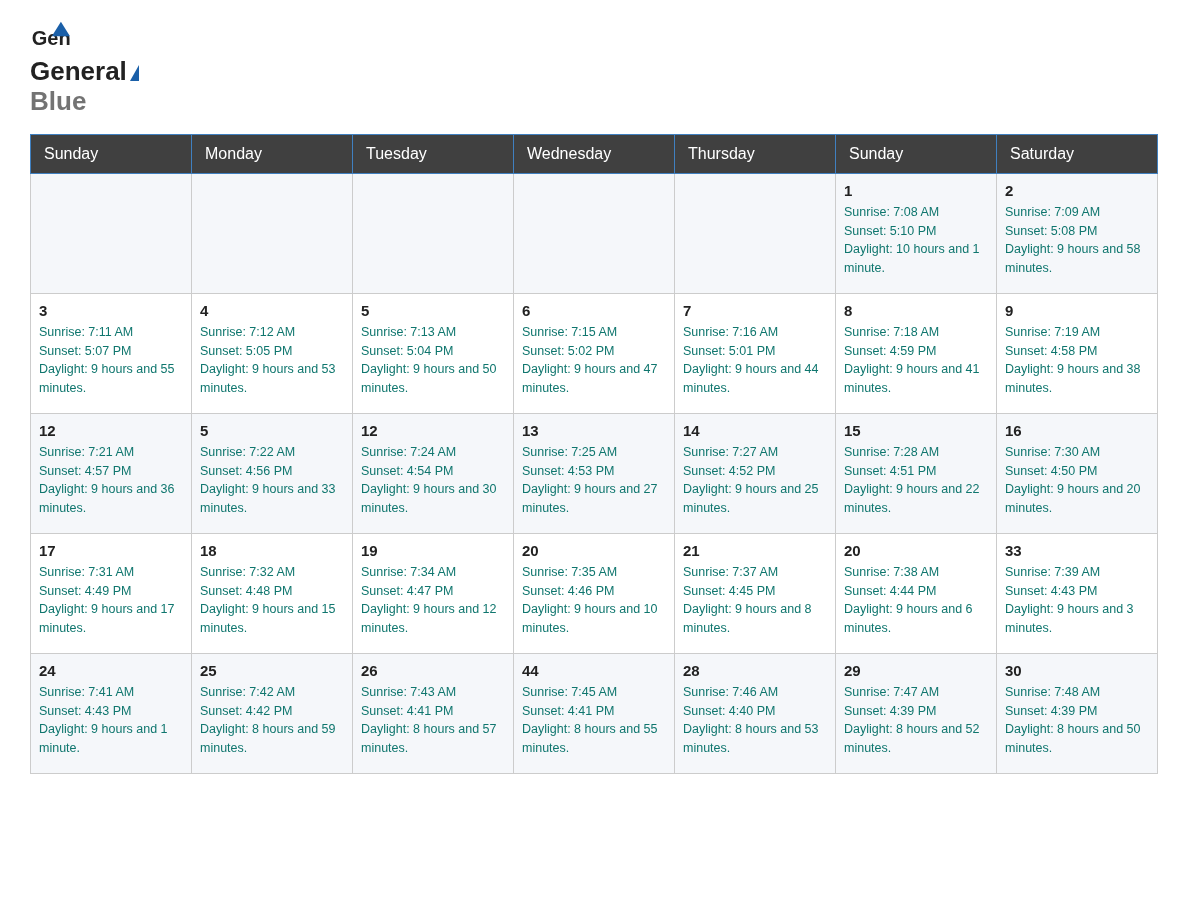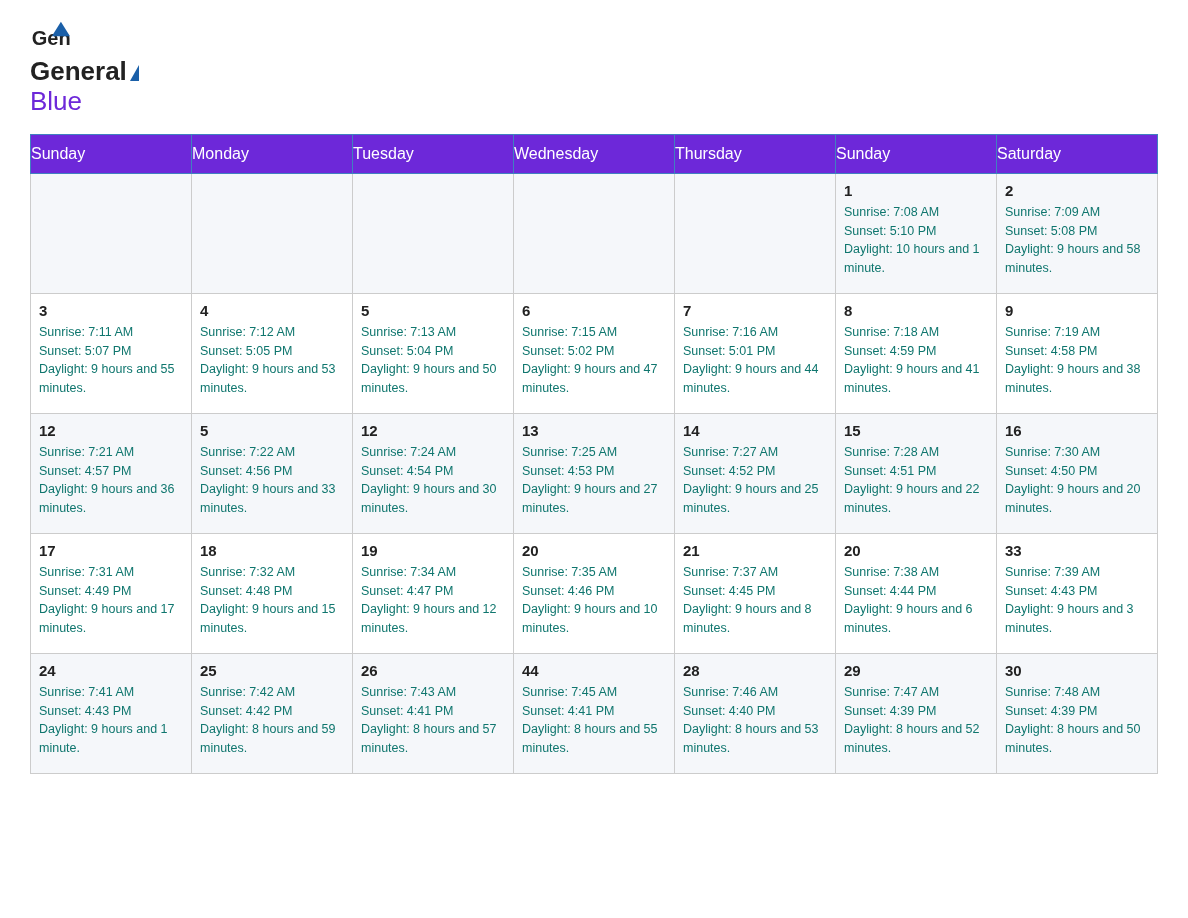--- a/index.html
+++ b/index.html
@@ -36,25 +36,25 @@
       font-weight: normal;
       color: #444;
       margin-top: 4px;
     }
     #calendar {
       width: 100%;
       border-collapse: collapse;
       border: 1px solid #aaa;
     }
     #calendar thead tr th {
-      background-color: #6d28d9;
+      background-color: #404040;
       color: #fff;
       font-size: 16px;
       font-weight: normal;
-      padding: 10px 0;
+      padding: 10px 13px;
       text-align: left;
       border: 1px solid #4080c0;
     }
     #calendar tbody tr td {
       vertical-align: top;
       padding: 8px 8px;
       font-size: 13px;
       color: #222;
       border: 1px solid #ccc;
       width: 14.28%;
@@ -97,21 +97,21 @@
   <div id="logo-area">
     <div class="logo-wrapper">
       <div class="logo-icon">
         <svg viewBox="0 0 44 44" xmlns="http://www.w3.org/2000/svg">
           <text x="2" y="28" font-size="22" font-weight="bold" fill="#222" font-family="Arial">General</text>
           <polygon points="34,2 44,18 24,18" fill="#1a5fa8"></polygon>
         </svg>
       </div>
     </div>
     <div style="font-size:26px; font-weight:bold; color:#222; line-height:1.2; margin-top:-8px;"><span style="color: rgb(34, 34, 34);">General</span><span style="display: inline-block; width: 0px; height: 0px; border-left: 9px solid transparent; border-right: 0px solid transparent; border-bottom: 16px solid rgb(26, 95, 168); margin-left: 3px; vertical-align: middle;"></span></div>
-    <div style="font-size:26px; font-weight:normal; color:#6d28d9; line-height:1.1;">Blue</div>
+    <div style="font-size:26px; font-weight:bold; color:#737373; line-height:1.1;">Blue</div>
   </div>
   <div id="title-area">
     <h1></h1>
     <h2></h2>
   </div>
 </div>
 
 <table id="calendar">
   <thead>
     <tr>

